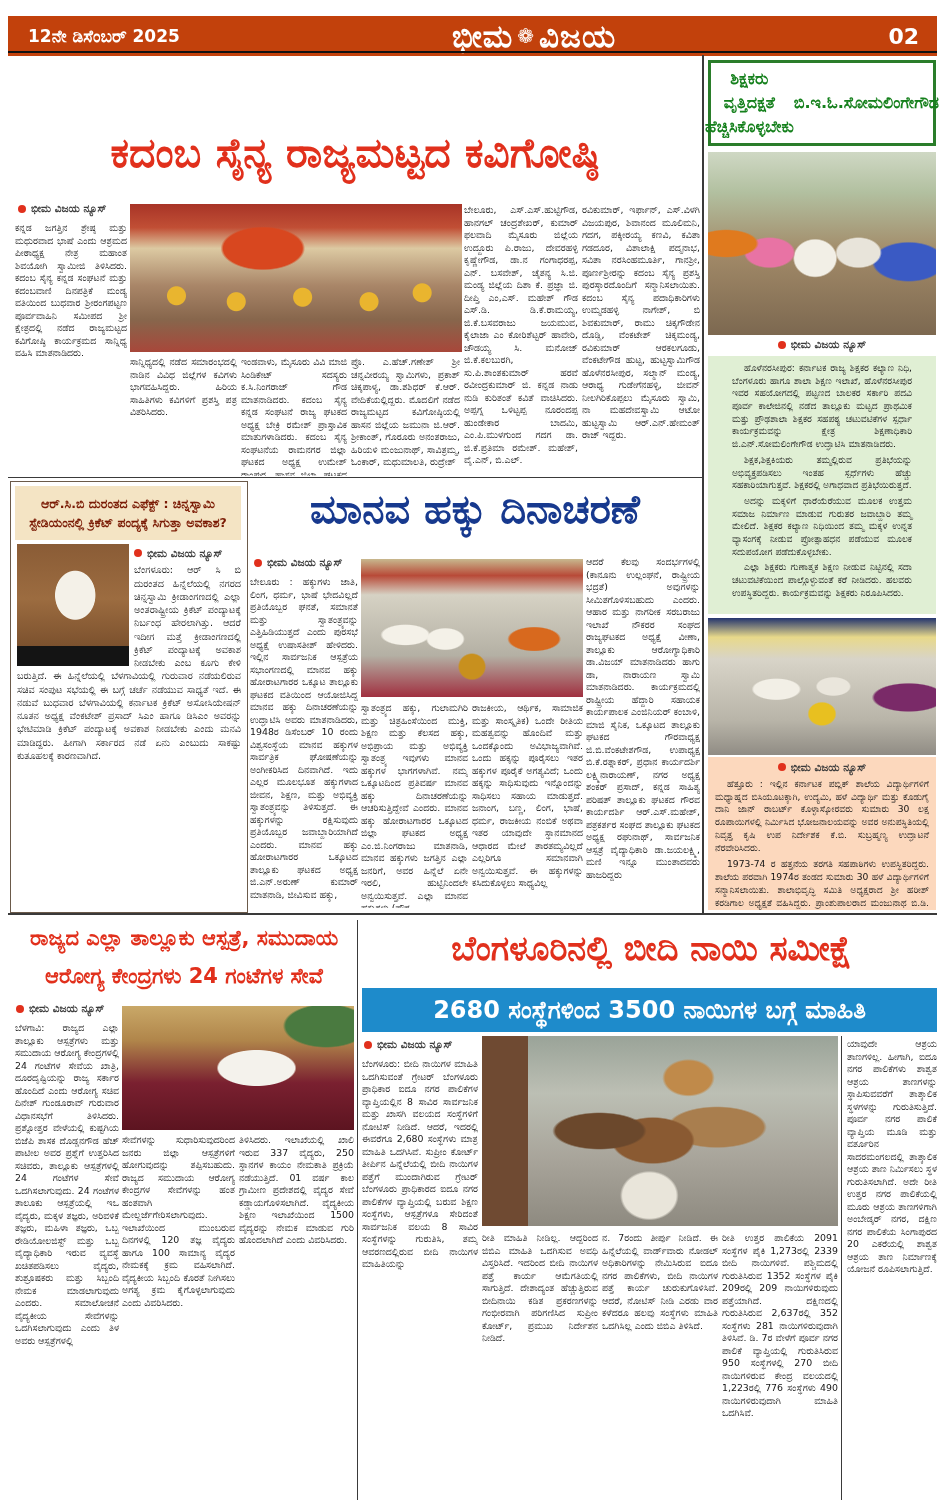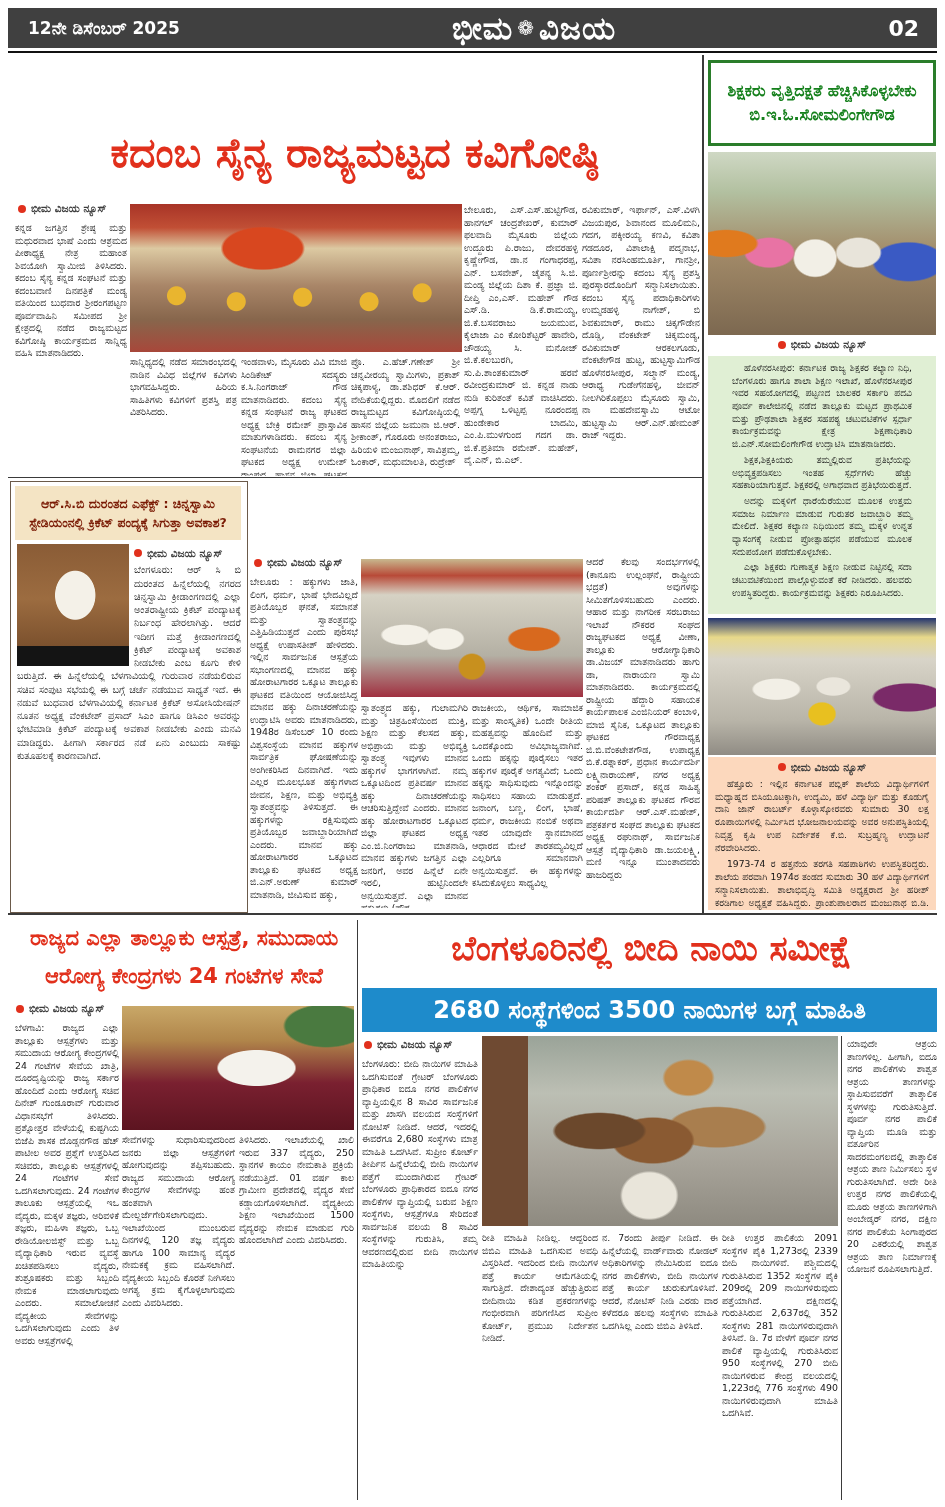--- a/index.html
+++ b/index.html
@@ -1,20 +1,20 @@
 <!DOCTYPE html>
 <html><head>
 <meta charset="utf-8">
 <style>
   html,body{margin:0;padding:0;background:#e9e9e9;}
   .page{position:relative;width:945px;height:1507px;background:#ffffff;overflow:hidden;
         font-family:"DejaVu Sans","Liberation Sans",sans-serif;color:#141414;}
   .abs{position:absolute;}
   
-  .header-bar{position:absolute;left:8px;top:8px;width:929px;height:40px;background:#404040;
+  .header-bar{position:absolute;left:8px;top:16px;width:929px;height:40px;background:#c2410c;
               display:flex;align-items:center;justify-content:space-between;color:#fff;}
   .header-date{font-size:17px;font-weight:700;padding-left:20px;white-space:nowrap;}
   .masthead{font-size:31px;font-weight:800;letter-spacing:1px;display:flex;align-items:center;gap:4px;}
   .masthead .emblem{font-size:20px;line-height:1;}
   .page-num{font-size:22px;font-weight:700;padding-right:18px;}
   .header-rule{position:absolute;left:8px;top:51px;width:929px;height:2px;background:#111;}
   
   .vrule,.hrule{position:absolute;background:#3a3a3a;}
   
   .hl-red{color:#e1301c;font-weight:800;text-align:center;line-height:1.15;}
@@ -75,21 +75,21 @@
   
   .rcb-box{position:absolute;left:10px;top:481px;width:236px;height:430px;border:1px solid #6b5a4a;background:#fff;}
   .rcb-headline{position:absolute;left:4px;top:4px;width:226px;height:54px;background:#f4e4c4;
                 color:#7a1a04;font-weight:800;font-size:12.5px;text-align:center;line-height:1.55;
                 display:flex;align-items:center;justify-content:center;padding:10px 2px;box-sizing:border-box;}
   .rcb-flow{position:absolute;left:6px;top:62px;width:224px;height:362px;overflow:hidden;
             font-size:9.6px;line-height:1.38;text-align:justify;}
   .rcb-flow .byline-inline{display:flex;align-items:center;gap:5px;font-weight:700;font-size:10.5px;color:#3c3c3c;margin:2px 0 3px 0;}
   .rcb-flow .byline-inline .dot{width:8px;height:8px;border-radius:50%;background:#e1301c;}
   .green-box{position:absolute;left:708px;top:60px;width:228px;height:86px;border:3px solid #2a7d2a;
-             background:#fff;box-sizing:border-box;display:flex;flex-direction:column;align-items:center;
+             background:#fff;box-sizing:border-box;display:flex;flex-direction:row;align-items:center;
              justify-content:center;color:#15801c;font-weight:800;font-size:16px;text-align:center;line-height:1.5;}
   .green-text{position:absolute;left:708px;top:356px;width:228px;height:258px;background:#e0efd4;
               box-sizing:border-box;padding:6px 24px;font-size:9.2px;line-height:1.38;text-align:justify;overflow:hidden;}
   .green-text p{margin:0 0 3px 0;text-indent:12px;}
   .peach-box{position:absolute;left:708px;top:757px;width:228px;height:153px;background:#fcd8bd;
              box-sizing:border-box;padding:3px 7px 4px 7px;font-size:9.2px;line-height:1.4;text-align:justify;overflow:hidden;}
   .peach-box p{margin:0 0 3px 0;text-indent:12px;}
   .banner-blue{position:absolute;left:362px;top:988px;width:575px;height:44px;background:#1e8bcb;
                color:#fff;font-weight:800;font-size:24px;text-align:center;line-height:44px;}
 </style>
@@ -135,20 +135,21 @@
       <div class="byline-inline">
         <span class="dot"></span>
         <span>ಭೀಮ ವಿಜಯ ನ್ಯೂಸ್</span>
       </div>
       <span>ಬೆಂಗಳೂರು: ಆರ್ ಸಿ ಬಿ ದುರಂತದ ಹಿನ್ನೆಲೆಯಲ್ಲಿ ನಗರದ ಚಿನ್ನಸ್ವಾಮಿ ಕ್ರೀಡಾಂಗಣದಲ್ಲಿ ಎಲ್ಲಾ ಅಂತರಾಷ್ಟ್ರೀಯ ಕ್ರಿಕೆಟ್ ಪಂದ್ಯಾಟಕ್ಕೆ ನಿರ್ಬಂಧ ಹೇರಲಾಗಿತ್ತು. ಆದರೆ ಇದೀಗ ಮತ್ತೆ ಕ್ರೀಡಾಂಗಣದಲ್ಲಿ ಕ್ರಿಕೆಟ್ ಪಂದ್ಯಾಟಕ್ಕೆ ಅವಕಾಶ ನೀಡಬೇಕು ಎಂಬ ಕೂಗು ಕೇಳಿ ಬರುತ್ತಿದೆ. ಈ ಹಿನ್ನೆಲೆಯಲ್ಲಿ ಬೆಳಗಾವಿಯಲ್ಲಿ ಗುರುವಾರ ನಡೆಯಲಿರುವ ಸಚಿವ</span>
       <span> </span>
       <span>ಸಂಪುಟ ಸಭೆಯಲ್ಲಿ ಈ ಬಗ್ಗೆ ಚರ್ಚೆ ನಡೆಯುವ ಸಾಧ್ಯತೆ ಇದೆ. ಈ ನಡುವೆ ಬುಧವಾರ ಬೆಳಗಾವಿಯಲ್ಲಿ ಕರ್ನಾಟಕ ಕ್ರಿಕೆಟ್ ಅಸೋಸಿಯೇಷನ್ ನೂತನ ಅಧ್ಯಕ್ಷ ವೆಂಕಟೇಶ್ ಪ್ರಸಾದ್ ಸಿಎಂ ಹಾಗೂ ಡಿಸಿಎಂ ಅವರನ್ನು ಭೇಟಿಮಾಡಿ ಕ್ರಿಕೆಟ್ ಪಂದ್ಯಾಟಕ್ಕೆ ಅವಕಾಶ ನೀಡಬೇಕು ಎಂದು ಮನವಿ ಮಾಡಿದ್ದರು. ಹೀಗಾಗಿ ಸರ್ಕಾರದ ನಡೆ ಏನು ಎಂಬುದು ಸಾಕಷ್ಟು ಕುತೂಹಲಕ್ಕೆ ಕಾರಣವಾಗಿದೆ.</span>
     </div>
   </div>
 
+  <div class="abs hl-blue" style="left:250px;top:486px;width:450px;height:60px;font-size:40px;">ಮಾನವ ಹಕ್ಕು ದಿನಾಚರಣೆ</div>
   <div class="byline" style="left:254px;top:556px;">
     <span class="dot"></span>
     <span>ಭೀಮ ವಿಜಯ ನ್ಯೂಸ್</span>
   </div>
   <div class="bt" style="left:250px;top:576px;width:108px;height:332px;">ಬೇಲೂರು : ಹಕ್ಕುಗಳು ಜಾತಿ, ಲಿಂಗ, ಧರ್ಮ, ಭಾಷೆ ಭೇದವಿಲ್ಲದೆ ಪ್ರತಿಯೊಬ್ಬರ ಘನತೆ, ಸಮಾನತೆ ಮತ್ತು ಸ್ವಾತಂತ್ರ್ಯವನ್ನು ಎತ್ತಿಹಿಡಿಯುತ್ತದೆ ಎಂದು ಪುರಸಭೆ ಅಧ್ಯಕ್ಷೆ ಉಷಾಸತೀಶ್ ಹೇಳಿದರು. ಇಲ್ಲಿನ ಸಾರ್ವಜನಿಕ ಆಸ್ಪತ್ರೆಯ ಸಭಾಂಗಣದಲ್ಲಿ ಮಾನವ ಹಕ್ಕು ಹೋರಾಟಗಾರರ ಒಕ್ಕೂಟ ತಾಲ್ಲೂಕು ಘಟಕದ ವತಿಯಿಂದ ಆಯೋಜಿಸಿದ್ದ ಮಾನವ ಹಕ್ಕು ದಿನಾಚರಣೆಯನ್ನು ಉದ್ಘಾಟಿಸಿ ಅವರು ಮಾತನಾಡಿದರು, 1948ರ ಡಿಸೆಂಬರ್ 10 ರಂದು ವಿಶ್ವಸಂಸ್ಥೆಯ ಮಾನವ ಹಕ್ಕುಗಳ ಸಾರ್ವತ್ರಿಕ ಘೋಷಣೆಯನ್ನು ಅಂಗೀಕರಿಸಿದ ದಿನವಾಗಿದೆ. ಇದು ಎಲ್ಲರ ಮೂಲಭೂತ ಹಕ್ಕುಗಳಾದ ಜೀವನ, ಶಿಕ್ಷಣ, ಮತ್ತು ಅಭಿವ್ಯಕ್ತಿ ಸ್ವಾತಂತ್ರ್ಯವನ್ನು ತಿಳಿಸುತ್ತದೆ. ಈ ಹಕ್ಕುಗಳನ್ನು ರಕ್ಷಿಸುವುದು ಪ್ರತಿಯೊಬ್ಬರ ಜವಾಬ್ದಾರಿಯಾಗಿದೆ ಎಂದರು. ಮಾನವ ಹಕ್ಕು ಹೋರಾಟಗಾರರ ಒಕ್ಕೂಟದ ತಾಲ್ಲೂಕು ಘಟಕದ ಅಧ್ಯಕ್ಷ ಜಿ.ಎನ್.ಅರುಣ್ ಕುಮಾರ್ ಮಾತನಾಡಿ, ಜೀವಿಸುವ ಹಕ್ಕು,</div>
   <div class="photo ph-lamp" style="left:361px;top:559px;width:222px;height:138px;"></div>
   <div class="bt" style="left:361px;top:702px;width:107px;height:206px;">ಸ್ವಾತಂತ್ರ್ಯದ ಹಕ್ಕು, ಗುಲಾಮಗಿರಿ ಮತ್ತು ಚಿತ್ರಹಿಂಸೆಯಿಂದ ಮುಕ್ತಿ, ಶಿಕ್ಷಣ ಮತ್ತು ಕೆಲಸದ ಹಕ್ಕು, ಅಭಿಪ್ರಾಯ ಮತ್ತು ಅಭಿವ್ಯಕ್ತಿ ಸ್ವಾತಂತ್ರ್ಯ ಇವುಗಳು ಮಾನವ ಹಕ್ಕುಗಳ ಭಾಗಗಳಾಗಿವೆ. ನಮ್ಮ ಒಕ್ಕೂಟದಿಂದ ಪ್ರತಿವರ್ಷ ಮಾನವ ಹಕ್ಕು ದಿನಾಚರಣೆಯನ್ನು ಆಚರಿಸುತ್ತಿದ್ದೇವೆ ಎಂದರು. ಮಾನವ ಹಕ್ಕು ಹೋರಾಟಗಾರರ ಒಕ್ಕೂಟದ ಜಿಲ್ಲಾ ಘಟಕದ ಅಧ್ಯಕ್ಷ ಎಂ.ಜಿ.ನಿಂಗರಾಜು ಮಾತನಾಡಿ, ಮಾನವ ಹಕ್ಕುಗಳು ಜಗತ್ತಿನ ಎಲ್ಲಾ ಜನರಿಗೆ, ಅವರ ಹಿನ್ನೆಲೆ ಏನೇ ಇರಲಿ, ಹುಟ್ಟಿನಿಂದಲೇ ಅನ್ವಯಿಸುತ್ತವೆ. ಎಲ್ಲಾ ಮಾನವ ಹಕ್ಕುಗಳು (ಪೌರ,</div>
   <div class="bt" style="left:472px;top:702px;width:111px;height:206px;">ರಾಜಕೀಯ, ಆರ್ಥಿಕ, ಸಾಮಾಜಿಕ ಮತ್ತು ಸಾಂಸ್ಕೃತಿಕ) ಒಂದೇ ರೀತಿಯ ಮಹತ್ವವನ್ನು ಹೊಂದಿವೆ ಮತ್ತು ಒಂದಕ್ಕೊಂದು ಅವಿಭಾಜ್ಯವಾಗಿವೆ. ಒಂದು ಹಕ್ಕನ್ನು ಪೂರೈಸಲು ಇತರ ಹಕ್ಕುಗಳ ಪೂರೈಕೆ ಅಗತ್ಯವಿದೆ; ಒಂದು ಹಕ್ಕನ್ನು ಸಾಧಿಸುವುದು ಇನ್ನೊಂದನ್ನು ಸಾಧಿಸಲು ಸಹಾಯ ಮಾಡುತ್ತದೆ. ಜನಾಂಗ, ಬಣ್ಣ, ಲಿಂಗ, ಭಾಷೆ, ಧರ್ಮ, ರಾಜಕೀಯ ನಂಬಿಕೆ ಅಥವಾ ಇತರ ಯಾವುದೇ ಸ್ಥಾನಮಾನದ ಆಧಾರದ ಮೇಲೆ ತಾರತಮ್ಯವಿಲ್ಲದೆ ಎಲ್ಲರಿಗೂ ಸಮಾನವಾಗಿ ಅನ್ವಯಿಸುತ್ತವೆ. ಈ ಹಕ್ಕುಗಳನ್ನು ಕಸಿದುಕೊಳ್ಳಲು ಸಾಧ್ಯವಿಲ್ಲ</div>
   <div class="bt" style="left:586px;top:556px;width:114px;height:352px;">ಆದರೆ ಕೆಲವು ಸಂದರ್ಭಗಳಲ್ಲಿ (ಕಾನೂನು ಉಲ್ಲಂಘನೆ, ರಾಷ್ಟ್ರೀಯ ಭದ್ರತೆ) ಅವುಗಳನ್ನು ಸೀಮಿತಗೊಳಿಸಬಹುದು ಎಂದರು. ಆಹಾರ ಮತ್ತು ನಾಗರೀಕ ಸರಬರಾಜು ಇಲಾಖೆ ನೌಕರರ ಸಂಘದ ರಾಜ್ಯಘಟಕದ ಅಧ್ಯಕ್ಷೆ ವೀಣಾ, ತಾಲ್ಲೂಕು ಆರೋಗ್ಯಾಧಿಕಾರಿ ಡಾ.ವಿಜಯ್ ಮಾತನಾಡಿದರು ಹಾಗು ಡಾ, ನಾರಾಯಣ ಸ್ವಾಮಿ ಮಾತನಾಡಿದರು. ಕಾರ್ಯಕ್ರಮದಲ್ಲಿ ರಾಷ್ಟ್ರೀಯ ಹೆದ್ದಾರಿ ಸಹಾಯಕ ಕಾರ್ಯಪಾಲಕ ಎಂಜಿನಿಯರ್ ಕಂಬಾಳಿ, ಮಾಜಿ ಸೈನಿಕ, ಒಕ್ಕೂಟದ ತಾಲ್ಲೂಕು ಘಟಕದ ಗೌರವಾಧ್ಯಕ್ಷ ಜಿ.ಬಿ.ವೆಂಕಟೇಶಗೌಡ, ಉಪಾಧ್ಯಕ್ಷ ಬಿ.ಕೆ.ರತ್ನಾಕರ್, ಪ್ರಧಾನ ಕಾರ್ಯದರ್ಶಿ ಲಕ್ಷ್ಮಿನಾರಾಯಣ್, ನಗರ ಅಧ್ಯಕ್ಷ ಶಂಕರ್ ಪ್ರಸಾದ್, ಕನ್ನಡ ಸಾಹಿತ್ಯ ಪರಿಷತ್ ತಾಲ್ಲೂಕು ಘಟಕದ ಗೌರವ ಕಾರ್ಯದರ್ಶಿ ಆರ್.ಎಸ್.ಮಹೇಶ್, ಪತ್ರಕರ್ತರ ಸಂಘದ ತಾಲ್ಲೂಕು ಘಟಕದ ಅಧ್ಯಕ್ಷ ರಘುನಾಥ್, ಸಾರ್ವಜನಿಕ ಆಸ್ಪತ್ರೆ ವೈದ್ಯಾಧಿಕಾರಿ ಡಾ.ಜಯಲಕ್ಷ್ಮಿ, ಮಣಿ ಇನ್ನೂ ಮುಂತಾದವರು ಹಾಜರಿದ್ದರು</div>
 

